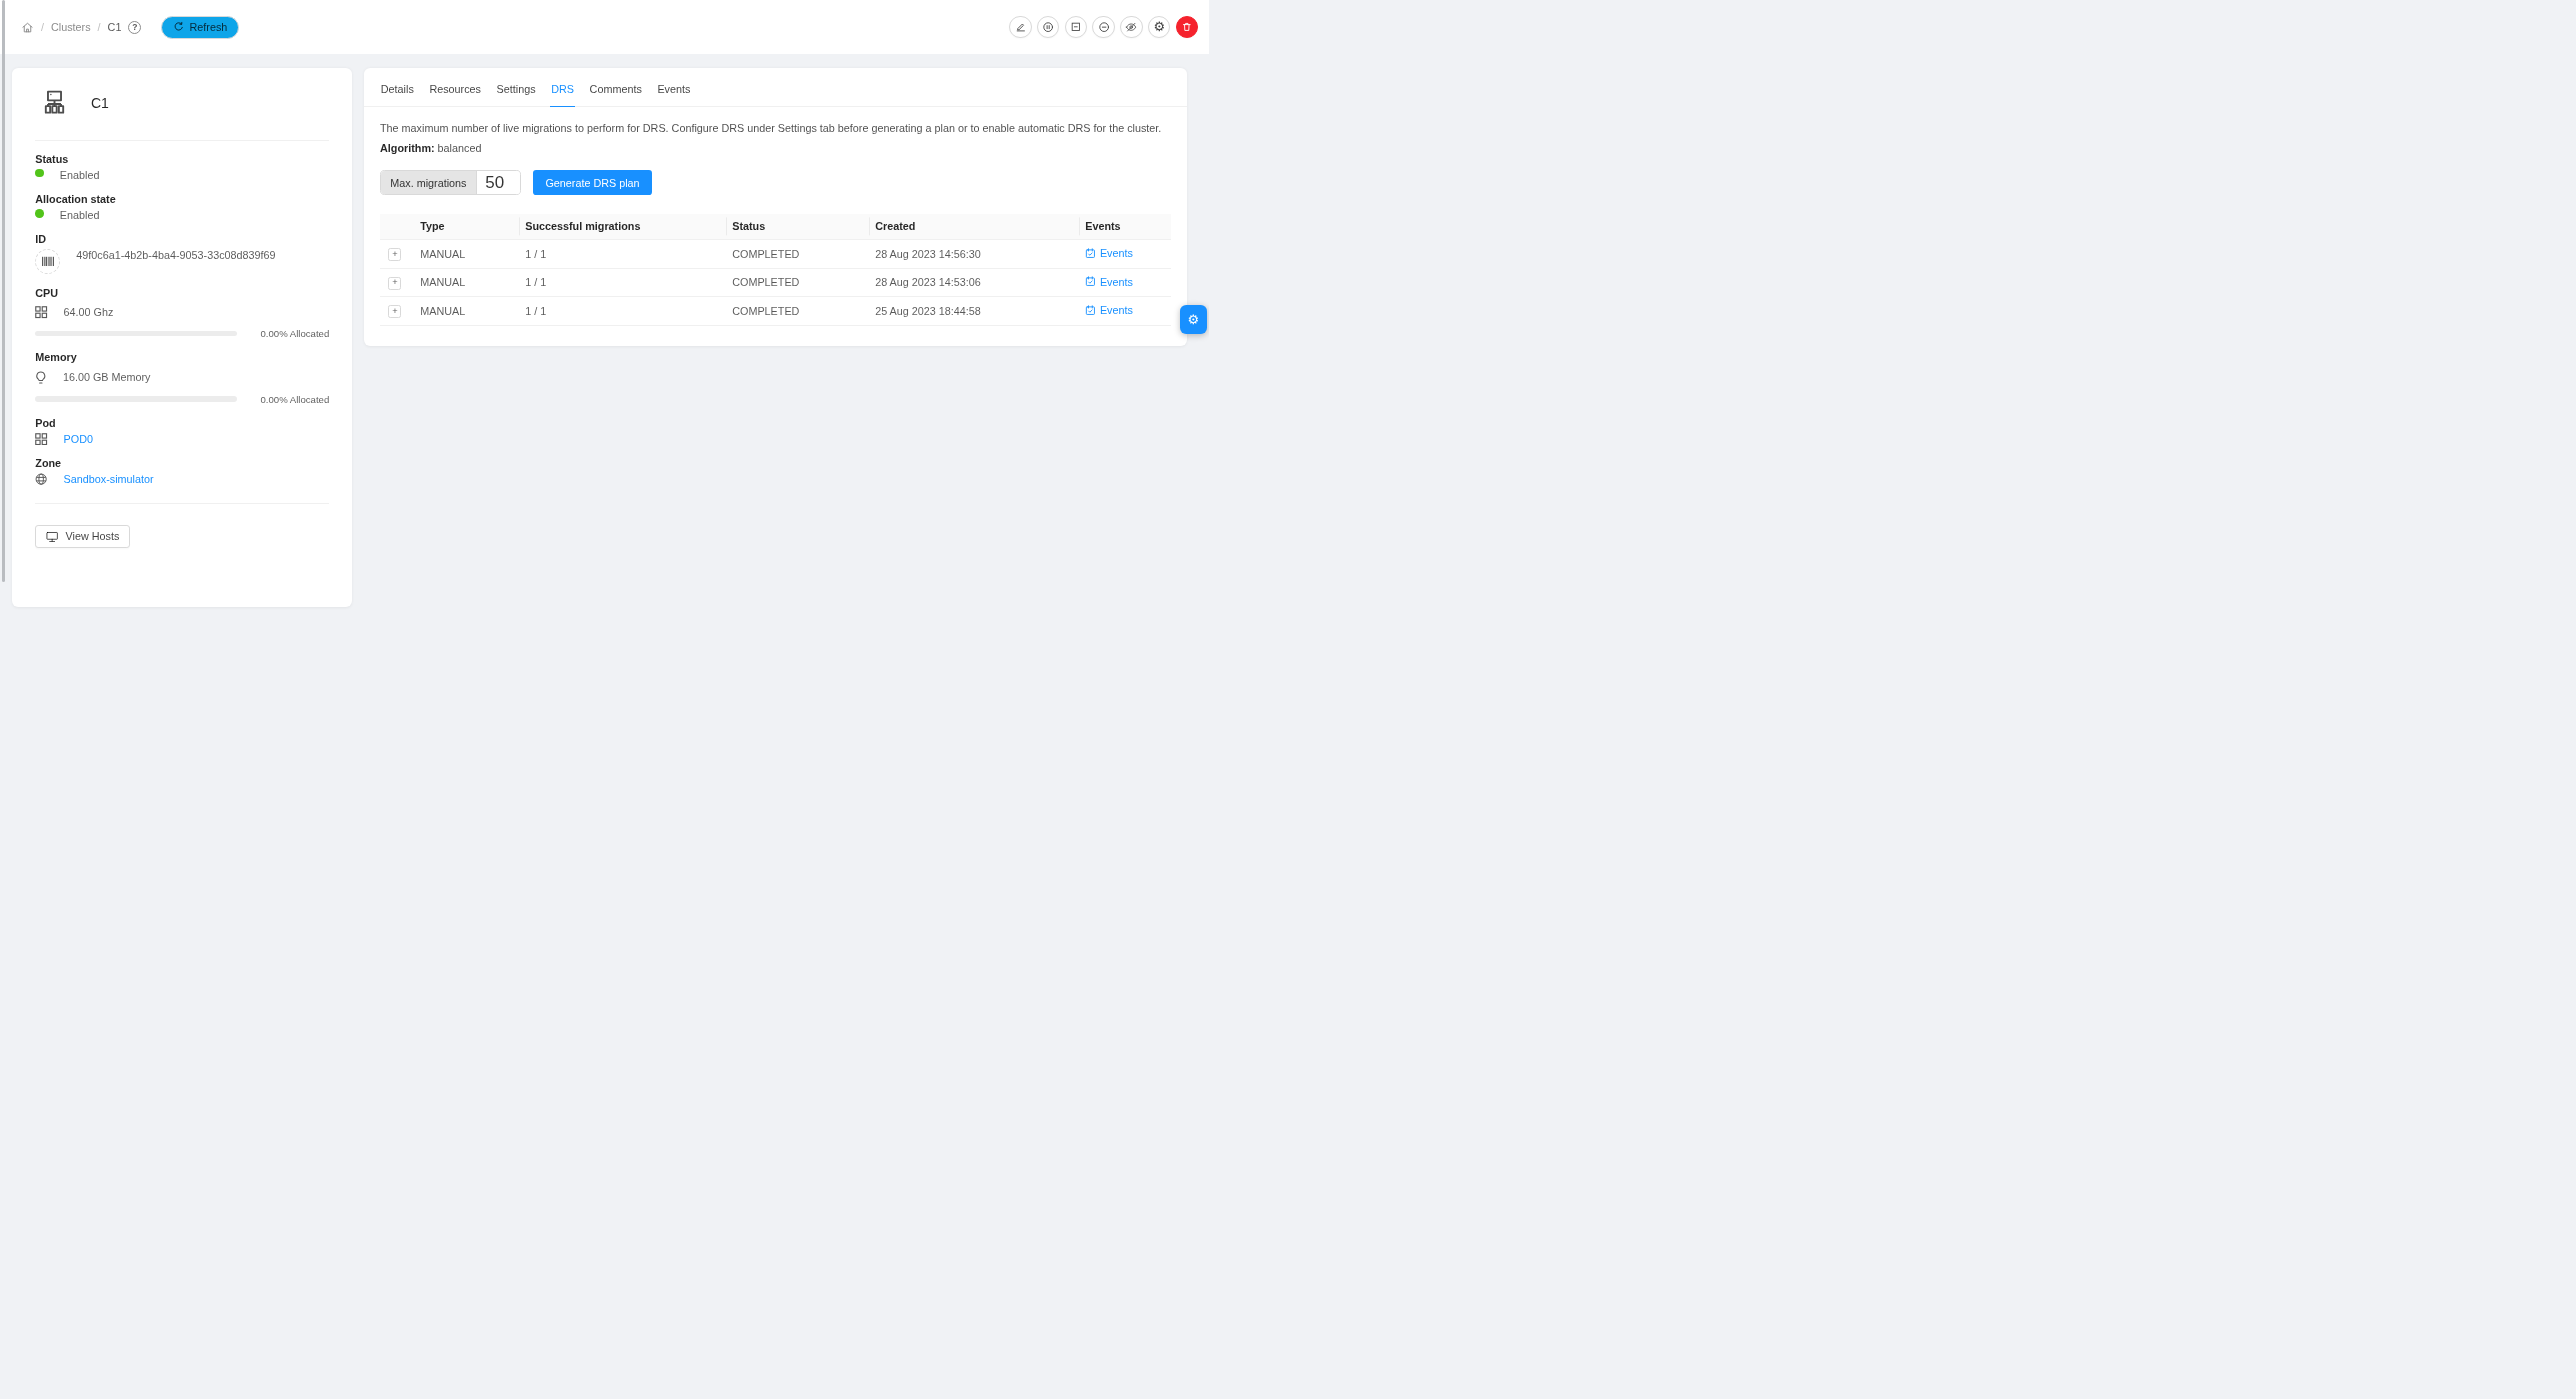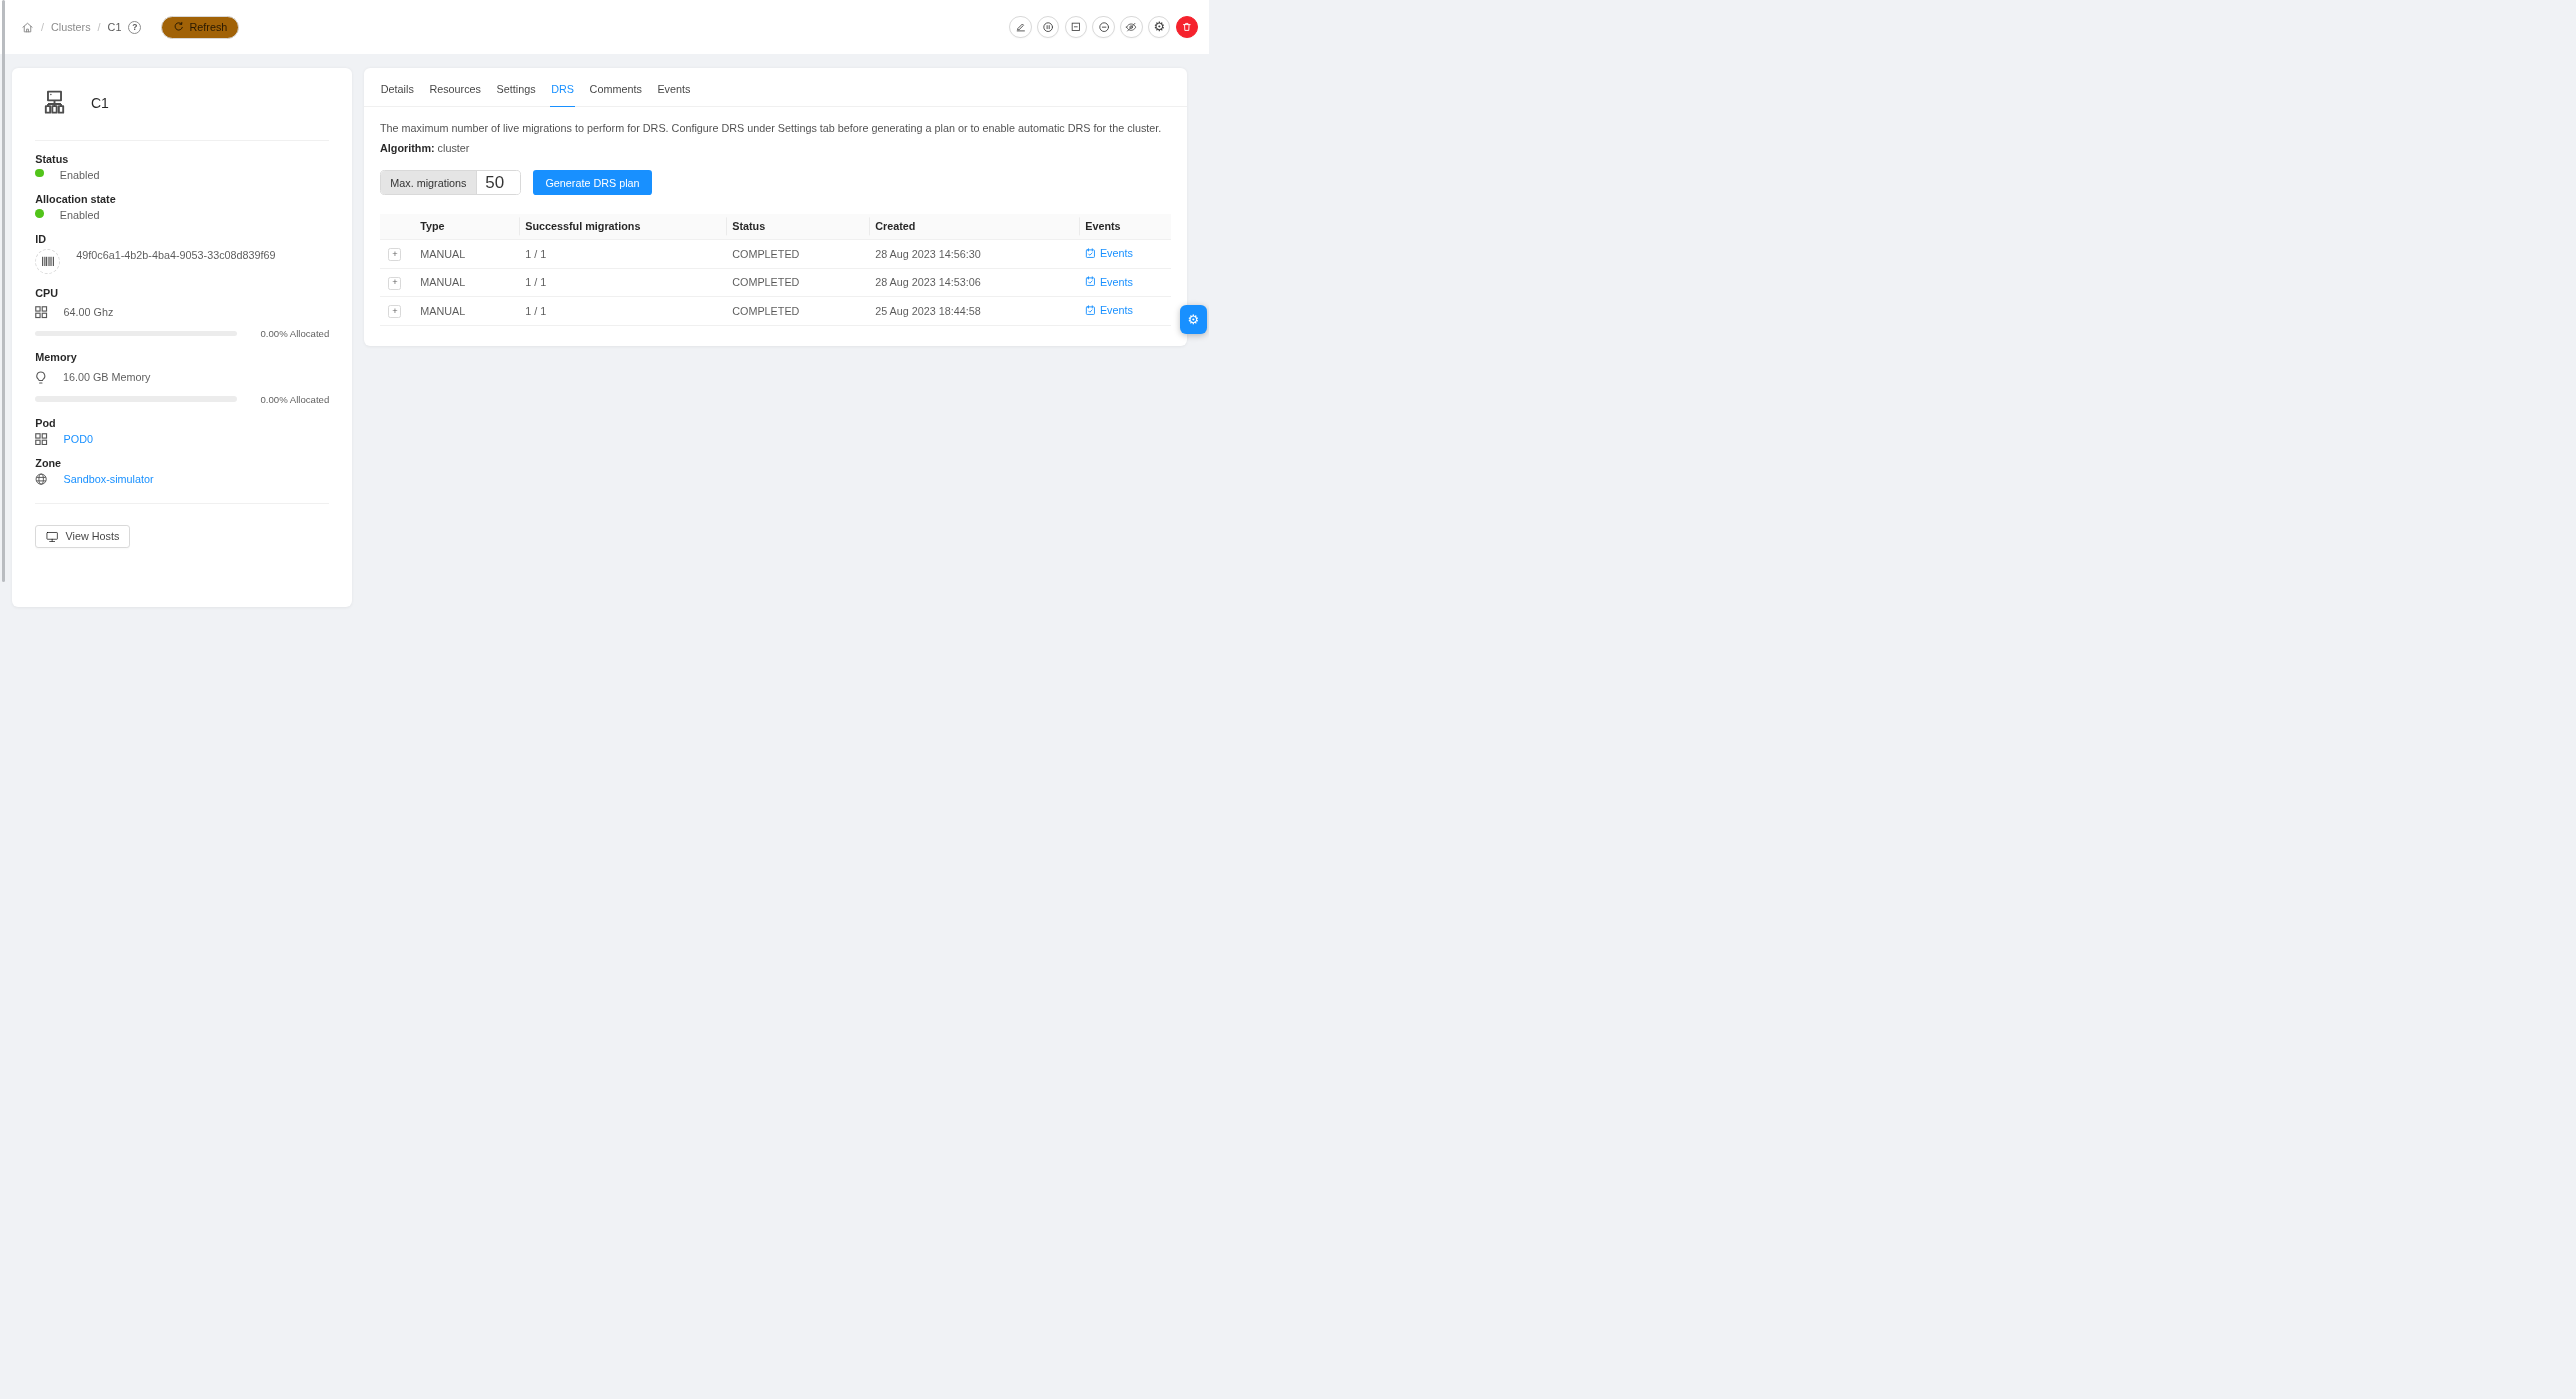--- a/index.html
+++ b/index.html
@@ -30,21 +30,21 @@
   .bc-link { color:#8c8c8c; cursor:pointer; }
   .bc-current { color:#595959; }
   .home-ic { color:#8c8c8c; cursor:pointer; display:flex; }
   .qcircle {
     width:13px; height:13px; border:1.2px solid #8c8c8c; border-radius:50%;
     display:inline-flex; align-items:center; justify-content:center;
     font-size:8.5px; font-weight:bold; color:#595959; cursor:pointer;
   }
   .refresh-btn {
     margin-left:12.3px; height:23px; padding:0 10.8px;
-    border:0.8px solid #d9d9d9; border-radius:12.3px; background:#a16207;
+    border:0.8px solid #d9d9d9; border-radius:12.3px; background:#0ea5e9;
     display:inline-flex; align-items:center; gap:5.4px;
     color:rgba(0,0,0,.75); font-size:10.8px; cursor:pointer;
   }
   .actions { display:flex; align-items:center; }
   .act-btn {
     width:22.4px; height:22.4px; border:0.8px solid #d9d9d9; border-radius:50%;
     background:#fff; color:#434343; margin-left:5.4px;
     display:inline-flex; align-items:center; justify-content:center; cursor:pointer;
     box-shadow:0 0.8px 1.5px rgba(0,0,0,.03);
   }
@@ -358,21 +358,21 @@
     <div class="tab">Settings</div>
     <div class="tab active">DRS</div>
     <div class="tab">Comments</div>
     <div class="tab">Events</div>
   </div>
 
   <div class="drs-body">
     <div class="drs-desc">The maximum number of live migrations to perform for DRS. Configure DRS under Settings tab before generating a plan or to enable automatic DRS for the cluster.</div>
     <div class="algo-line">
       <span class="algo-label">Algorithm:</span>
-      <span>cluster</span>
+      <span>balanced</span>
     </div>
 
     <div class="controls">
       <div class="input-group">
         <span class="ig-addon">Max. migrations</span>
         <input class="ig-input" type="text" value="50" style="">
       </div>
       <button class="primary-btn">Generate DRS plan</button>
     </div>
 

